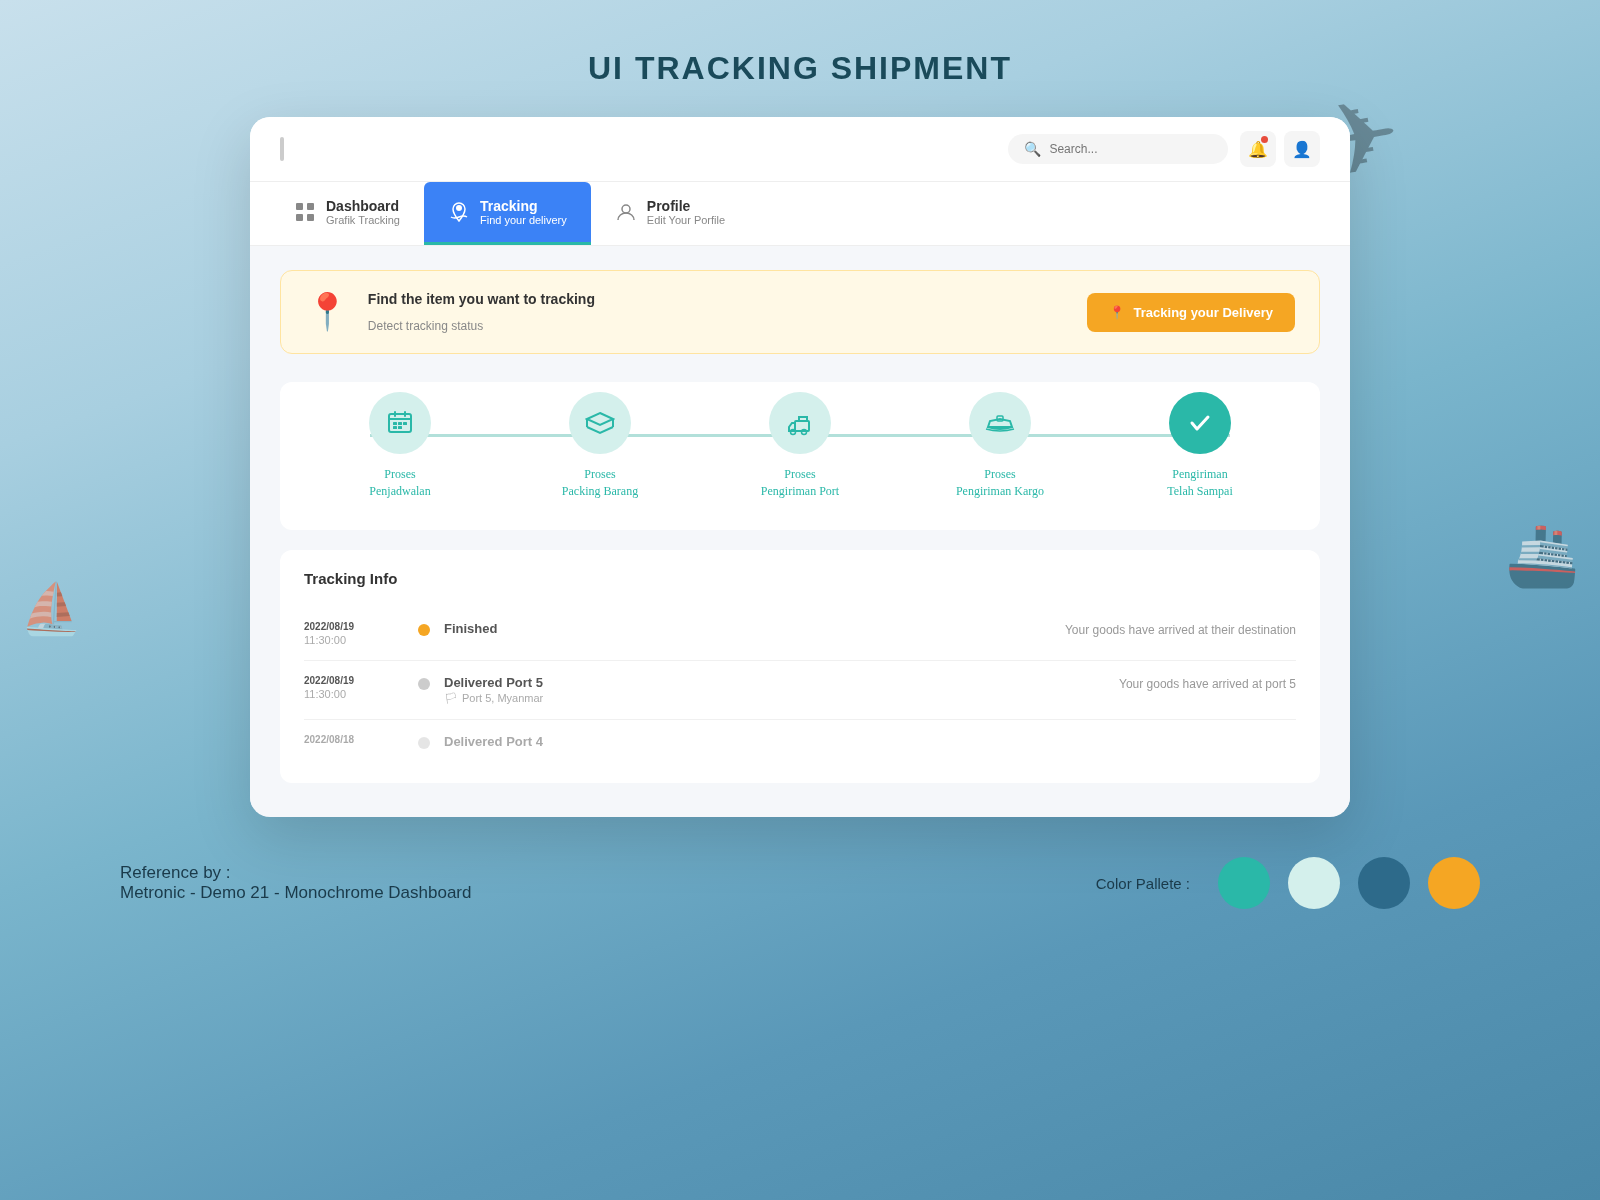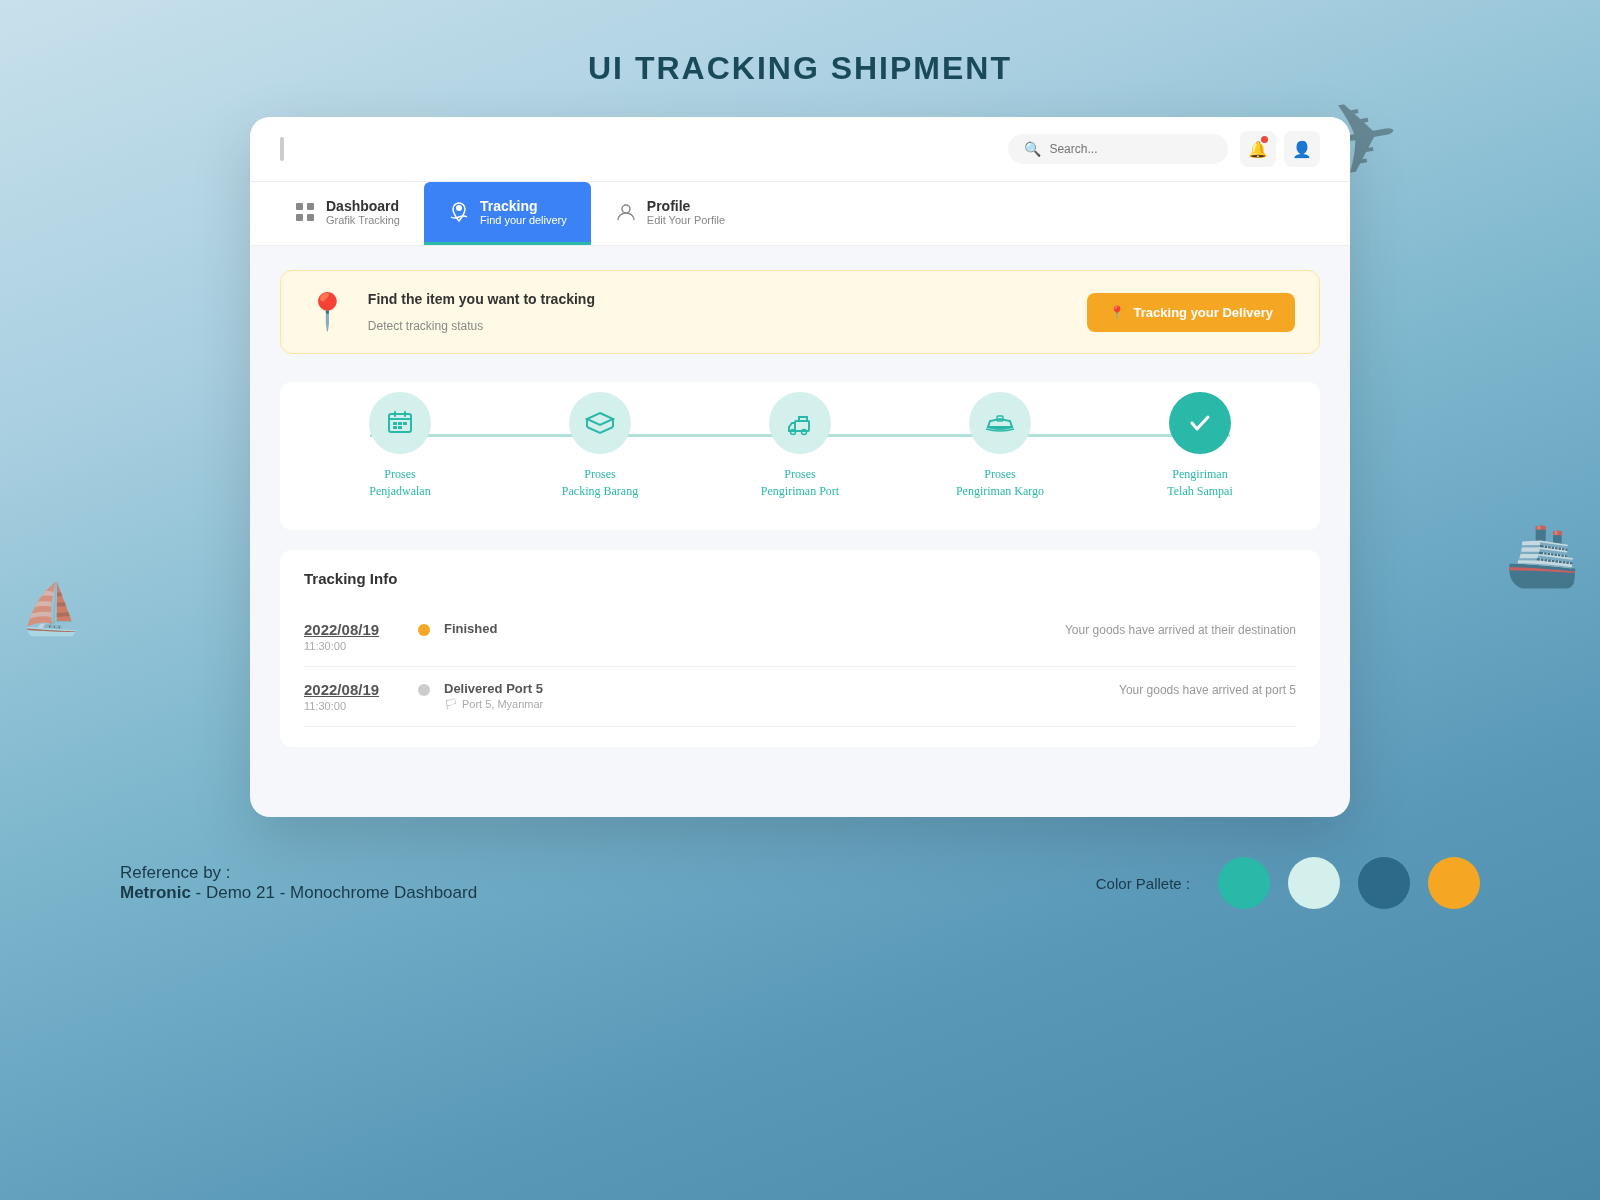--- a/index.html
+++ b/index.html
@@ -330,24 +330,23 @@
       align-items: flex-start;
       gap: 0;
       padding: 14px 0;
       border-bottom: 1px solid #f0f0f0;
     }
     .timeline-date {
       width: 100px;
       flex-shrink: 0;
     }
     .timeline-date-main {
-      font-size: 15px;
+      font-size: 10px;
       font-weight: 600;
       color: #555;
-      text-decoration: underline;
     }
     .timeline-date-time {
       font-size: 11px;
       color: #aaa;
       margin-top: 2px;
     }
     .timeline-dot-col {
       width: 40px;
       display: flex;
       flex-direction: column;
@@ -393,21 +392,21 @@
       justify-content: space-between;
       align-items: center;
       padding: 40px 120px;
       margin-top: 0;
     }
     .footer-ref {
       font-size: 17px;
       color: #1a3a4a;
     }
     .footer-ref-bold {
-      font-weight: 700;
+      font-weight: 400;
     }
     .footer-colors {
       display: flex;
       align-items: center;
       gap: 18px;
     }
     .footer-palette-label {
       font-size: 15px;
       color: #1a3a4a;
       font-weight: 500;
@@ -644,20 +643,31 @@
           <div class="timeline-content">
             <div class="timeline-status">Delivered Port 5</div>
             <div class="timeline-sub">
               <span>🏳</span>
               <span>Port 5, Myanmar</span>
             </div>
           </div>
           <div class="timeline-desc">Your goods have arrived at port 5</div>
         </div>
 
+        <div class="timeline-item" style="border-bottom:none; opacity:0.5;">
+          <div class="timeline-date">
+            <div class="timeline-date-main">2022/08/18</div>
+          </div>
+          <div class="timeline-dot-col">
+            <div class="timeline-dot gray"></div>
+          </div>
+          <div class="timeline-content">
+            <div class="timeline-status">Delivered Port 4</div>
+          </div>
+        </div>
 
       </div>
     </div>
 
   </div>
 </div>
 
 <div class="page-footer">
   <div class="footer-ref">
     <span>Reference by :</span><br>

